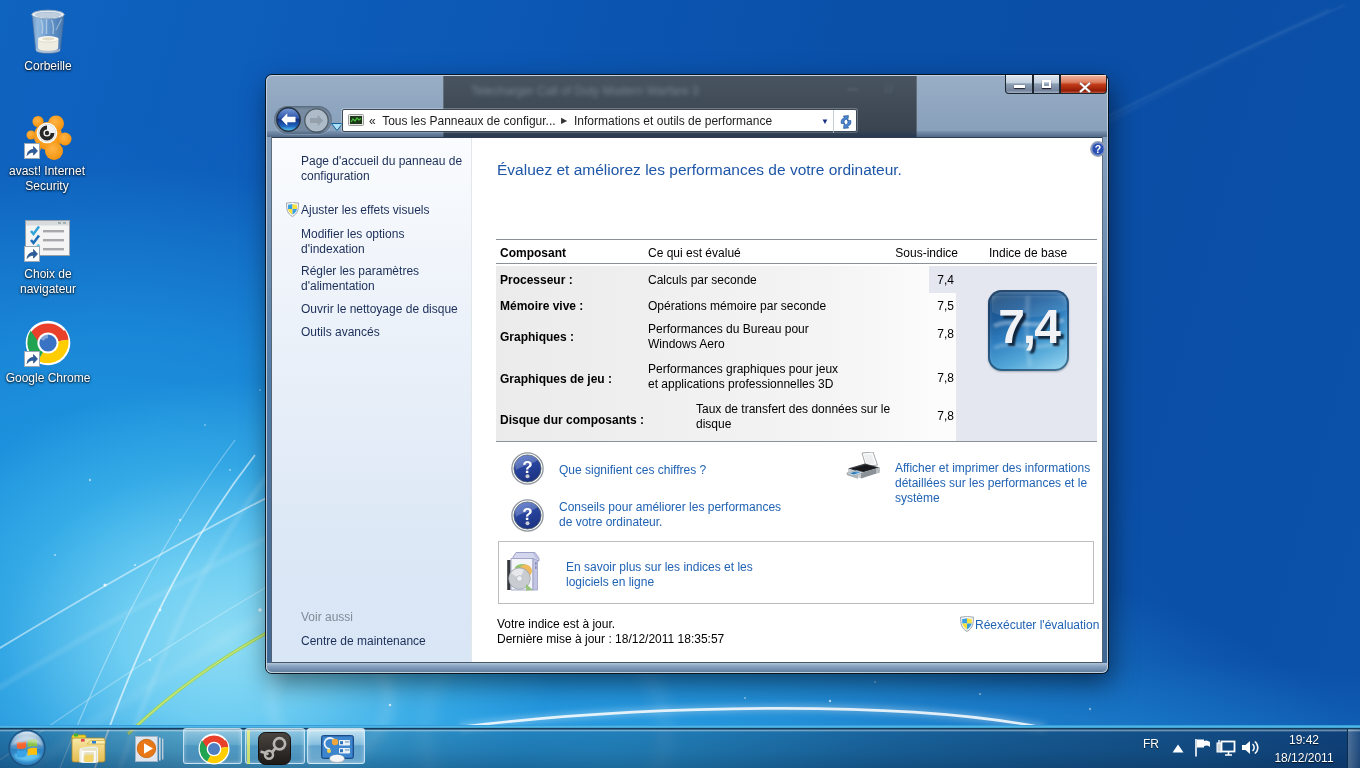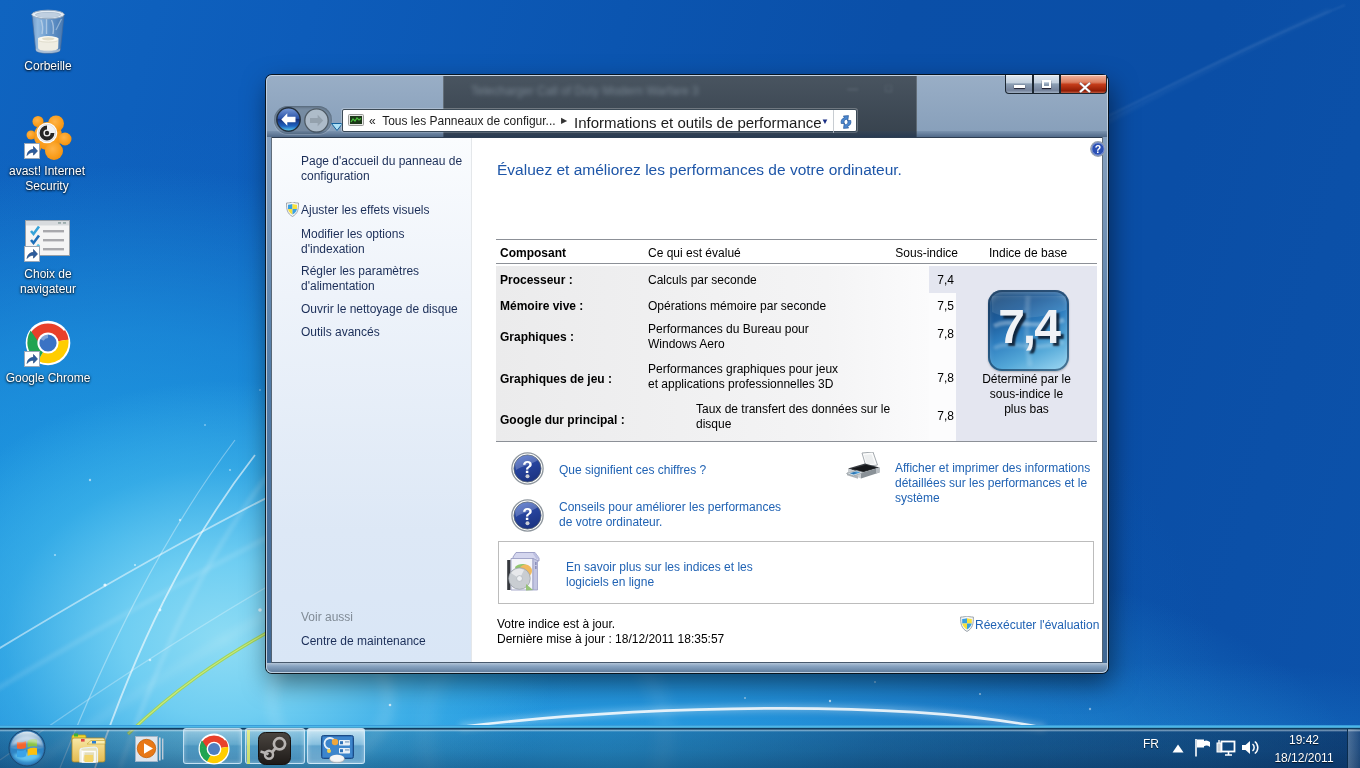--- a/index.html
+++ b/index.html
@@ -72,21 +72,21 @@
 #bordL{left:1px;box-shadow:inset -1px 0 0 rgba(235,244,250,.55);}
 #bordR{left:836px;box-shadow:inset 1px 0 0 rgba(235,244,250,.55);}
 
 #navwell{position:absolute;left:7px;top:3px;width:58px;height:28px;border-radius:15px;background:rgba(70,88,104,.32);box-shadow:inset 0 1px 3px rgba(10,20,30,.38),0 1px 1px rgba(255,255,255,.35);}
 #backbtn{position:absolute;left:9px;top:4px;width:25px;height:25px;}
 #fwdbtn{position:absolute;left:37px;top:5px;width:25px;height:25px;}
 #navchev{position:absolute;left:64px;top:14px;}
 #aicon{position:absolute;left:5px;top:4px;}
 .at{position:absolute;left:26px;top:4px;font-size:12px;color:#1c1c1c;}
 .asep{position:absolute;left:218px;top:6px;font-size:8px;color:#333;}
-.at2{position:absolute;left:231px;top:4px;font-size:15px;color:#1c1c1c;}
+.at2{position:absolute;left:231px;top:4px;font-size:12px;color:#1c1c1c;}
 .adrop{position:absolute;left:478px;top:7px;font-size:8px;color:#1a2f84;}
 #asepline{position:absolute;left:490px;top:0;width:1px;height:23px;background:#c8cdd2;}
 #refr{position:absolute;left:494px;top:3px;}
 #mag{position:absolute;right:4px;top:3px;}
 #shld1{position:absolute;left:14px;top:64px;}
 
 #helpbtn{position:absolute;left:617px;top:3px;}
 #h1{position:absolute;left:24px;top:23px;font-size:15.5px;}
 #intro{position:absolute;left:24px;top:55px;font-size:11.7px;letter-spacing:0.05px;}
 #thead{position:absolute;left:0;top:108px;width:629px;}
@@ -335,33 +335,32 @@
           <div class="rval" style="top:7px;">7,4</div>
         <div class="rlbl" style="top:33px;">Mémoire vive :</div>
           <div class="reval" style="top:33px;">Opérations mémoire par seconde</div>
           <div class="rval" style="top:33px;">7,5</div>
         <div class="rlbl" style="top:64px;">Graphiques :</div>
           <div class="reval" style="top:56px;">Performances du Bureau pour<br>Windows Aero</div>
           <div class="rval" style="top:61px;">7,8</div>
         <div class="rlbl" style="top:106px;">Graphiques de jeu :</div>
           <div class="reval" style="top:96px;">Performances graphiques pour jeux<br>et applications professionnelles 3D</div>
           <div class="rval" style="top:105px;">7,8</div>
-        <div class="rlbl" style="top:147px;">Google dur principal :</div>
+        <div class="rlbl" style="top:147px;">Disque dur composants :</div>
           <div class="reval" style="top:136px;margin-left:48px;">Taux de transfert des données sur le<br>disque</div>
           <div class="rval" style="top:143px;">7,8</div>
         <div id="badge">
             <svg width="81" height="81" viewBox="0 0 81 81" style="position:absolute;left:0;top:0;">
               <path d="M6 36 C 24 27 42 41 76 30" stroke="rgba(255,255,255,.3)" stroke-width="4.5" fill="none" style="filter:blur(1.2px);"></path>
               <path d="M6 58 C 24 49 42 63 76 52" stroke="rgba(255,255,255,.22)" stroke-width="4" fill="none" style="filter:blur(1.4px);"></path>
               <path d="M40 6 C 38 28 38 52 42 76" stroke="rgba(255,255,255,.16)" stroke-width="5" fill="none" style="filter:blur(1.6px);"></path>
               <path d="M4 22 C 20 30 50 30 78 20 L78 6 L4 6 Z" fill="rgba(255,255,255,.10)"></path>
             </svg>
             <b>7,4</b>
           </div>
-        <div id="detpar">Déterminé par le<br>sous-indice le<br>plus bas</div>
       </div>
       <div class="hline" style="top:303px;"></div>
       <svg class="qic" style="left:38px;top:314px;" viewBox="0 0 33 33">
         <circle cx="16.5" cy="16.5" r="15.6" fill="#fff" stroke="#8f979e" stroke-width="1.3"></circle>
         <circle cx="16.5" cy="16.5" r="13.6" fill="url(#qg)" stroke="#5b6670" stroke-width="0.8"></circle>
         <defs>
             <linearGradient id="qg" x1="0" y1="0" x2="0.4" y2="1">
               <stop offset="0" stop-color="#4a6fd0"></stop>
               <stop offset="0.5" stop-color="#27449e"></stop>
               <stop offset="1" stop-color="#1d3584"></stop>

